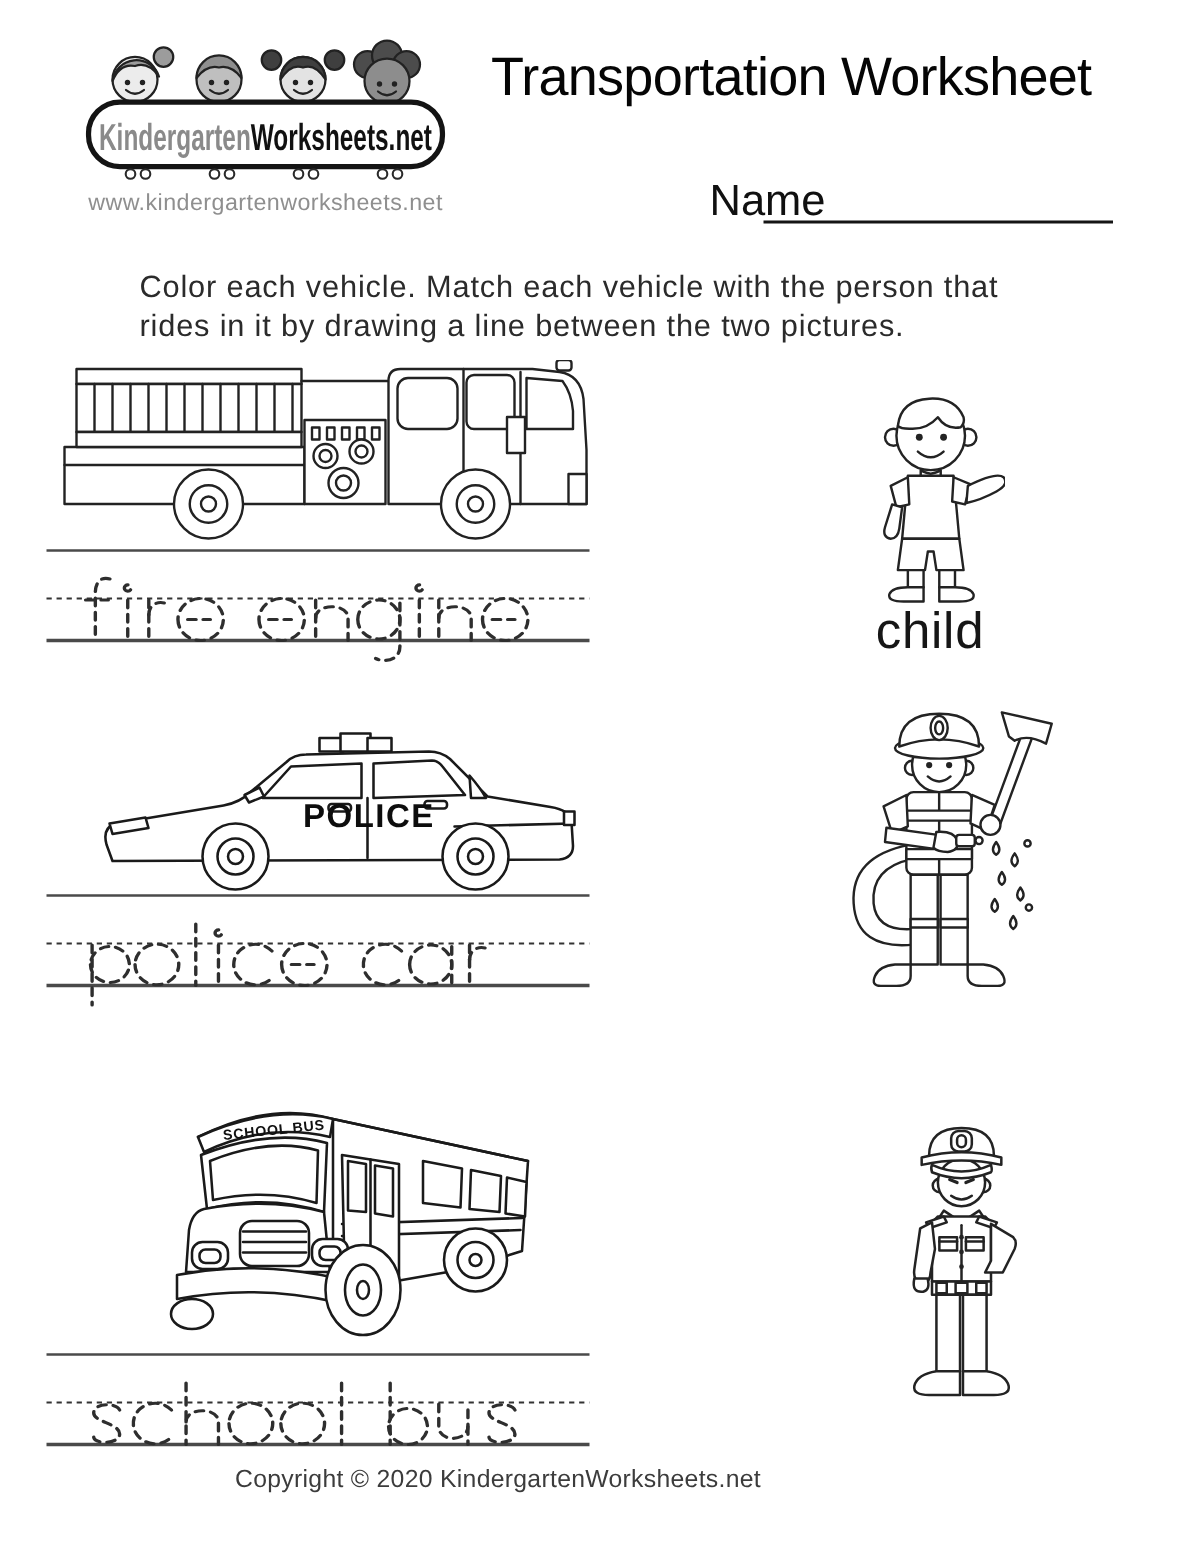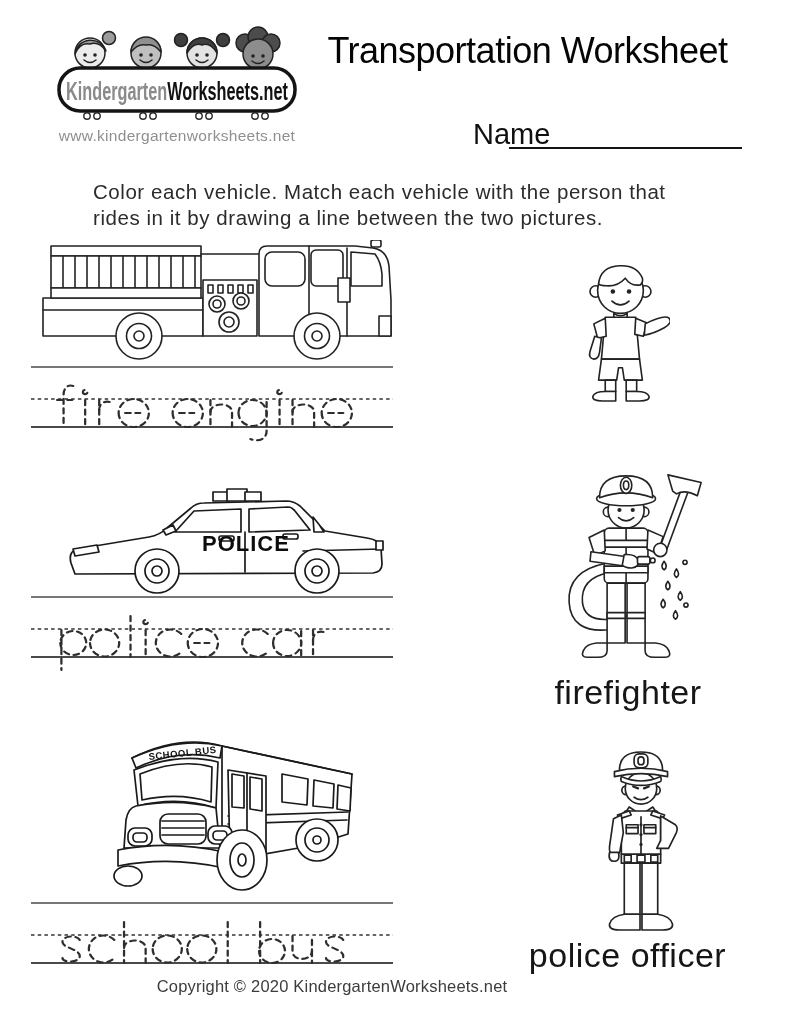--- a/index.html
+++ b/index.html
@@ -189,20 +189,21 @@
       <path d="M26,80 L21,96 Q19,103 25,104 Q30,104 31,97 L33,82 Z"></path>
       <path d="M69,61 L81,66 L77,80 L68,78 Z"></path>
       <path d="M79,67 Q99,57 104,61 Q108,66 99,71 Q88,77 78,79 Z"></path>
       <path d="M33,104 L73,104 L76,126 L57,126 L55,113 L51,113 L49,126 L30,126 Z"></path>
       <rect x="37" y="126" width="11" height="12"></rect>
         <rect x="59" y="126" width="11" height="12"></rect>
       <path d="M37,138 Q26,138 24,143 Q23,148 34,148 L48,148 L48,138 Z"></path>
       <path d="M70,138 Q81,138 83,143 Q84,148 73,148 L59,148 L59,138 Z"></path>
     </g>
   </svg>
+  <div class="person-label abs center" style="left:536px;top:402px;width:168px;">child</div>
 
   <svg class="abs" style="left:63px;top:487px;" width="325" height="110" viewBox="0 0 325 110">
     <g stroke="#1a1a1a" stroke-width="1.7" fill="#fff" stroke-linejoin="round" stroke-linecap="round">
       <g>
         <rect x="150" y="5" width="16" height="9"></rect>
         <rect x="164" y="2" width="20" height="12"></rect>
         <rect x="182" y="5" width="16" height="9"></rect>
       </g>
       <path d="M12,87 L8,76 Q5,65 14,62 L86,50 Q97,48 104,41 L128,21 Q133,16 141,16 L223,14 Q231,14 237,19 L262,44 L304,51 Q317,53 318,61 L319,77 Q319,85 310,86 L12,87 Z"></path>
       <path d="M112,45 L131,24 L178,22 L178,45 Z"></path>
@@ -294,21 +295,20 @@
         <path d="M131,104 C134,108 134,111 131,113 C128,111 128,108 131,104 Z"></path>
         <circle cx="140" cy="97" r="2.2"></circle>
         <path d="M122,117 C125,121 125,124 122,126 C119,124 119,121 122,117 Z"></path>
         <path d="M135,128 C138,132 138,135 135,137 C132,135 132,132 135,128 Z"></path>
         <path d="M117,136 C120,140 120,143 117,145 C114,143 114,140 117,136 Z"></path>
         <path d="M130,148 C133,152 133,155 130,157 C127,155 127,152 130,148 Z"></path>
         <circle cx="141" cy="142" r="2.2"></circle>
       </g>
     </g>
   </svg>
-  <div class="person-label abs center" style="left:528px;top:673px;width:200px;">firefighter</div>
 
   <svg class="abs" style="left:70px;top:712px;" width="295" height="180" viewBox="0 0 295 180">
     <g stroke="#1a1a1a" stroke-width="1.7" fill="#fff" stroke-linejoin="round" stroke-linecap="round">
       <path d="M152,34 L282,62 L278,122 L240,134 L160,148 L152,118 Z"></path>
       <g>
         <path d="M212,62 L238,67 L237,93 L212,90 Z"></path>
         <path d="M244,68 L264,72 L263,96 L243,94 Z"></path>
         <path d="M268,73 L281,76 L280,99 L267,97 Z"></path>
       </g>
       <line x1="158" y1="104" x2="278" y2="100"></line>
@@ -412,16 +412,15 @@
         <rect x="70" y="113" width="7" height="7"></rect>
       </g>
       <g>
         <rect x="43" y="121" width="16" height="52"></rect>
         <rect x="61" y="121" width="16" height="52"></rect>
       </g>
       <path d="M43,173 Q30,175 28,183 Q27,189 38,189 L59,189 L59,173 Z"></path>
       <path d="M77,173 Q90,175 92,183 Q93,189 82,189 L61,189 L61,173 Z"></path>
     </g>
   </svg>
-  <div class="person-label abs center" style="left:510px;top:936px;width:235px;">police officer</div>
 
   <div class="foot abs center" style="left:0;top:977px;width:664px;">Copyright © 2020 KindergartenWorksheets.net</div>
 </div>
 
 </body></html>

